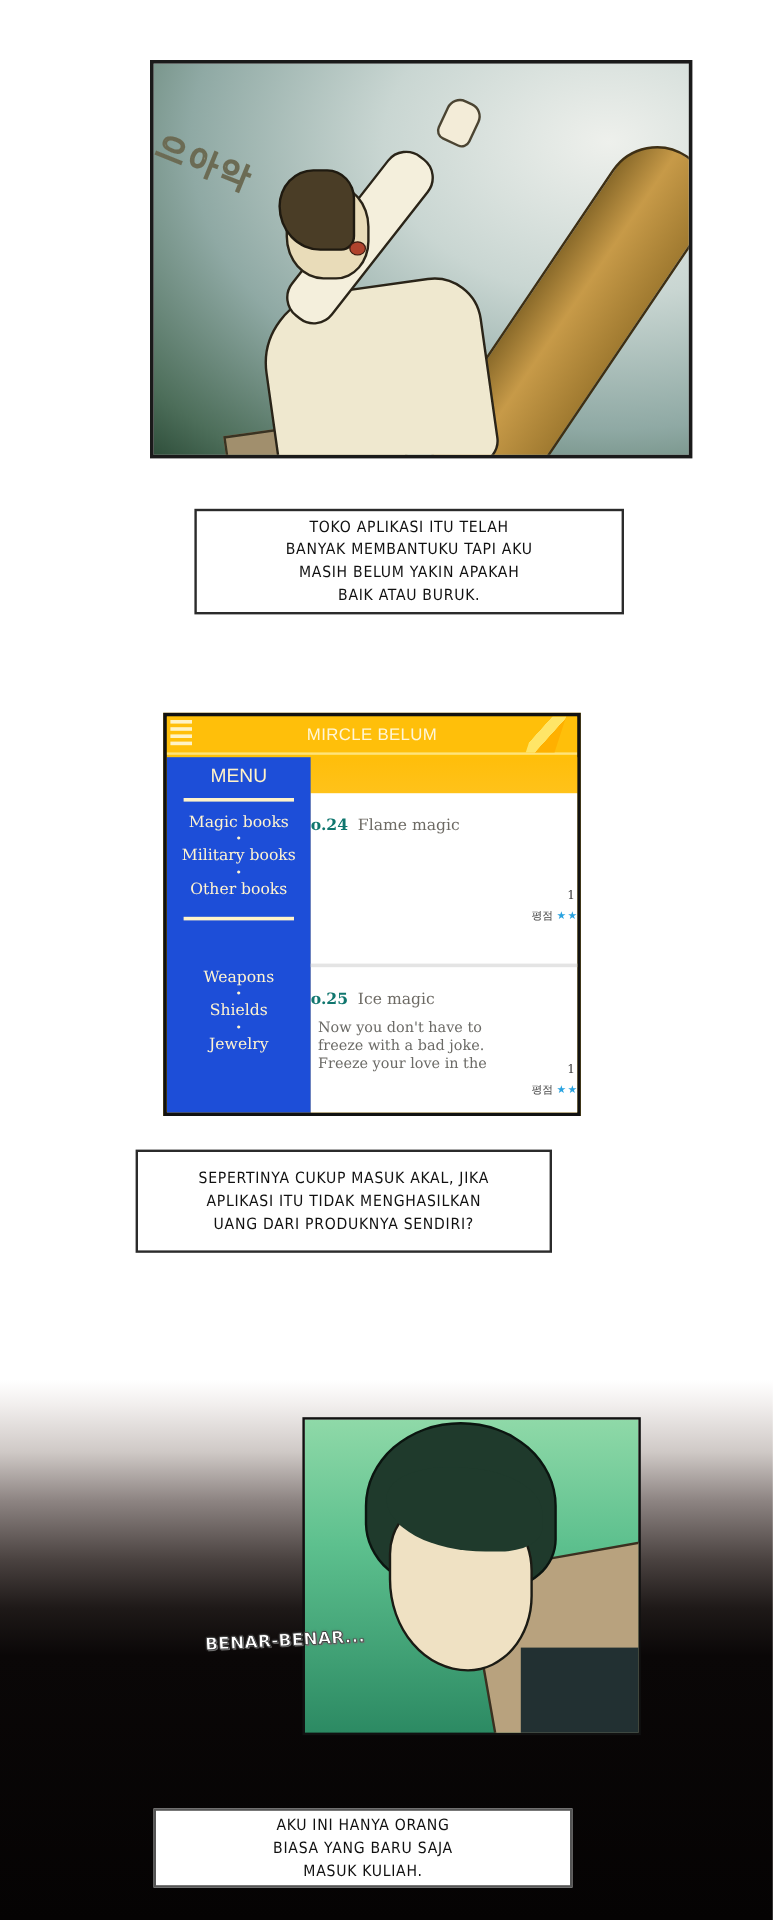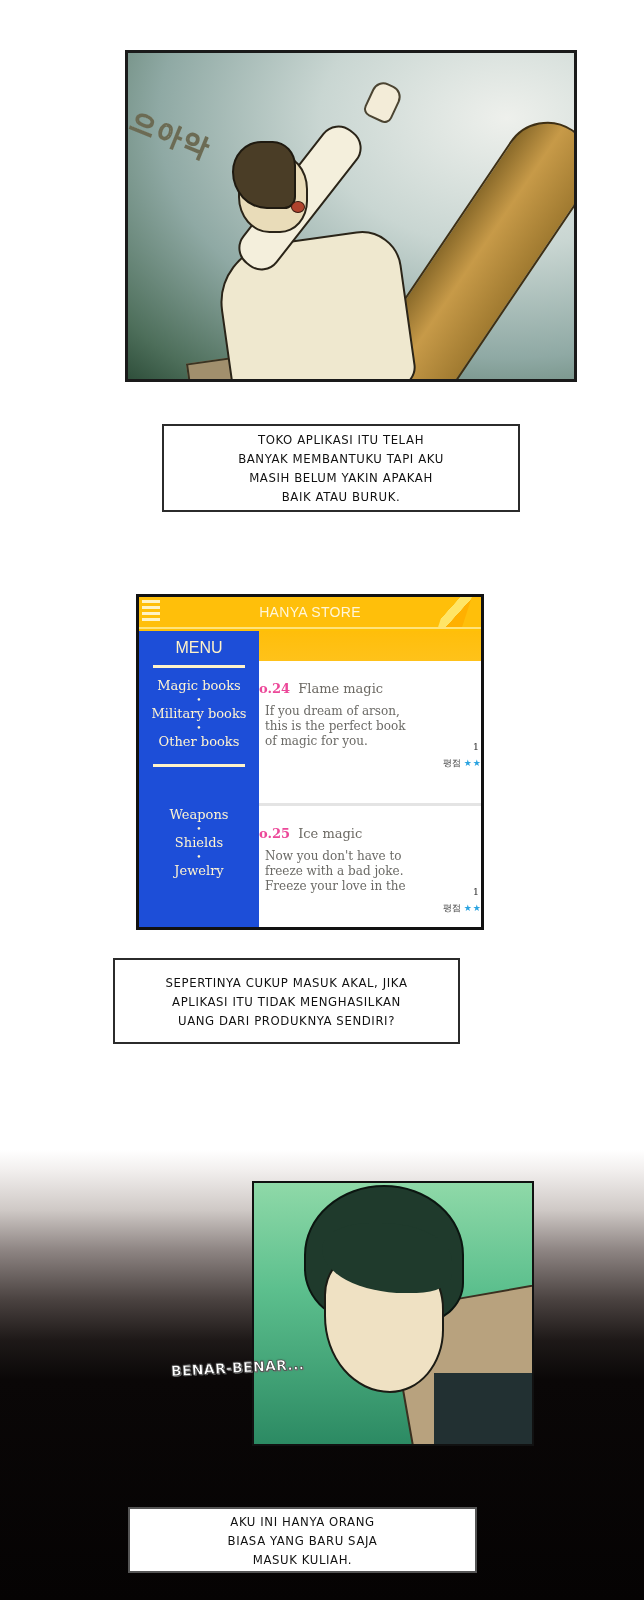--- a/index.html
+++ b/index.html
@@ -151,21 +151,21 @@
     background: linear-gradient(to bottom, #ffbe0a, #ffc21a);
   }
   .product {
     position: absolute; left: 0; width: 228px; height: 130px;
     padding: 20px 0 0 0;
     font-family: "DejaVu Serif", serif;
   }
   .product.p2 { top: 142px; border-top: 3px solid #e4e4e4; }
   .product.p1 { top: 0; }
   .prod-head { font-size: 13px; white-space: nowrap; }
-  .prod-num { color: #ec4899; font-weight: bold; }
+  .prod-num { color: #0f766e; font-weight: bold; }
   .prod-name { color: #6d6a64; margin-left: 4px; }
   .prod-desc {
     margin-top: 8px; margin-left: 6px;
     font-size: 12px; line-height: 15px; color: #6b6a66;
   }
   .prod-desc .line { display: block; white-space: nowrap; }
   .prod-count { position: absolute; right: 8px; top: 80px; font-size: 10px; color: #333; }
   .prod-rating { position: absolute; right: -4px; top: 96px; font-size: 9px; color: #444; white-space: nowrap; }
   .prod-stars { color: #2aa3e0; letter-spacing: 1px; }
 
@@ -240,21 +240,21 @@
 </div>
 
 <div class="abs store">
   <div class="store-header">
     <div class="hamburger">
       <span></span>
         <span></span>
         <span></span>
         <span></span>
     </div>
-    <div class="store-title">HANYA STORE</div>
+    <div class="store-title">MIRCLE BELUM</div>
     <div class="store-logo"></div>
   </div>
 
   <div class="menu-col">
     <div class="menu-title">MENU</div>
     <div class="menu-rule"></div>
     <div class="menu-item">Magic books</div>
     <div class="menu-dot">•</div>
     <div class="menu-item">Military books</div>
     <div class="menu-dot">•</div>
@@ -269,25 +269,20 @@
   </div>
 
   <div class="list-banner"></div>
 
   <div class="list-area">
     <div class="product p1">
       <div class="prod-head">
         <span class="prod-num">o.24</span>
         <span class="prod-name">Flame magic</span>
       </div>
-      <div class="prod-desc">
-        <span class="line">If you dream of arson,</span>
-        <span class="line">this is the perfect book</span>
-        <span class="line">of magic for you.</span>
-      </div>
       <div class="prod-count">1</div>
       <div class="prod-rating">
         <span>평점</span>
         <span class="prod-stars">★★★</span>
       </div>
     </div>
 
     <div class="product p2">
       <div class="prod-head">
         <span class="prod-num">o.25</span>

